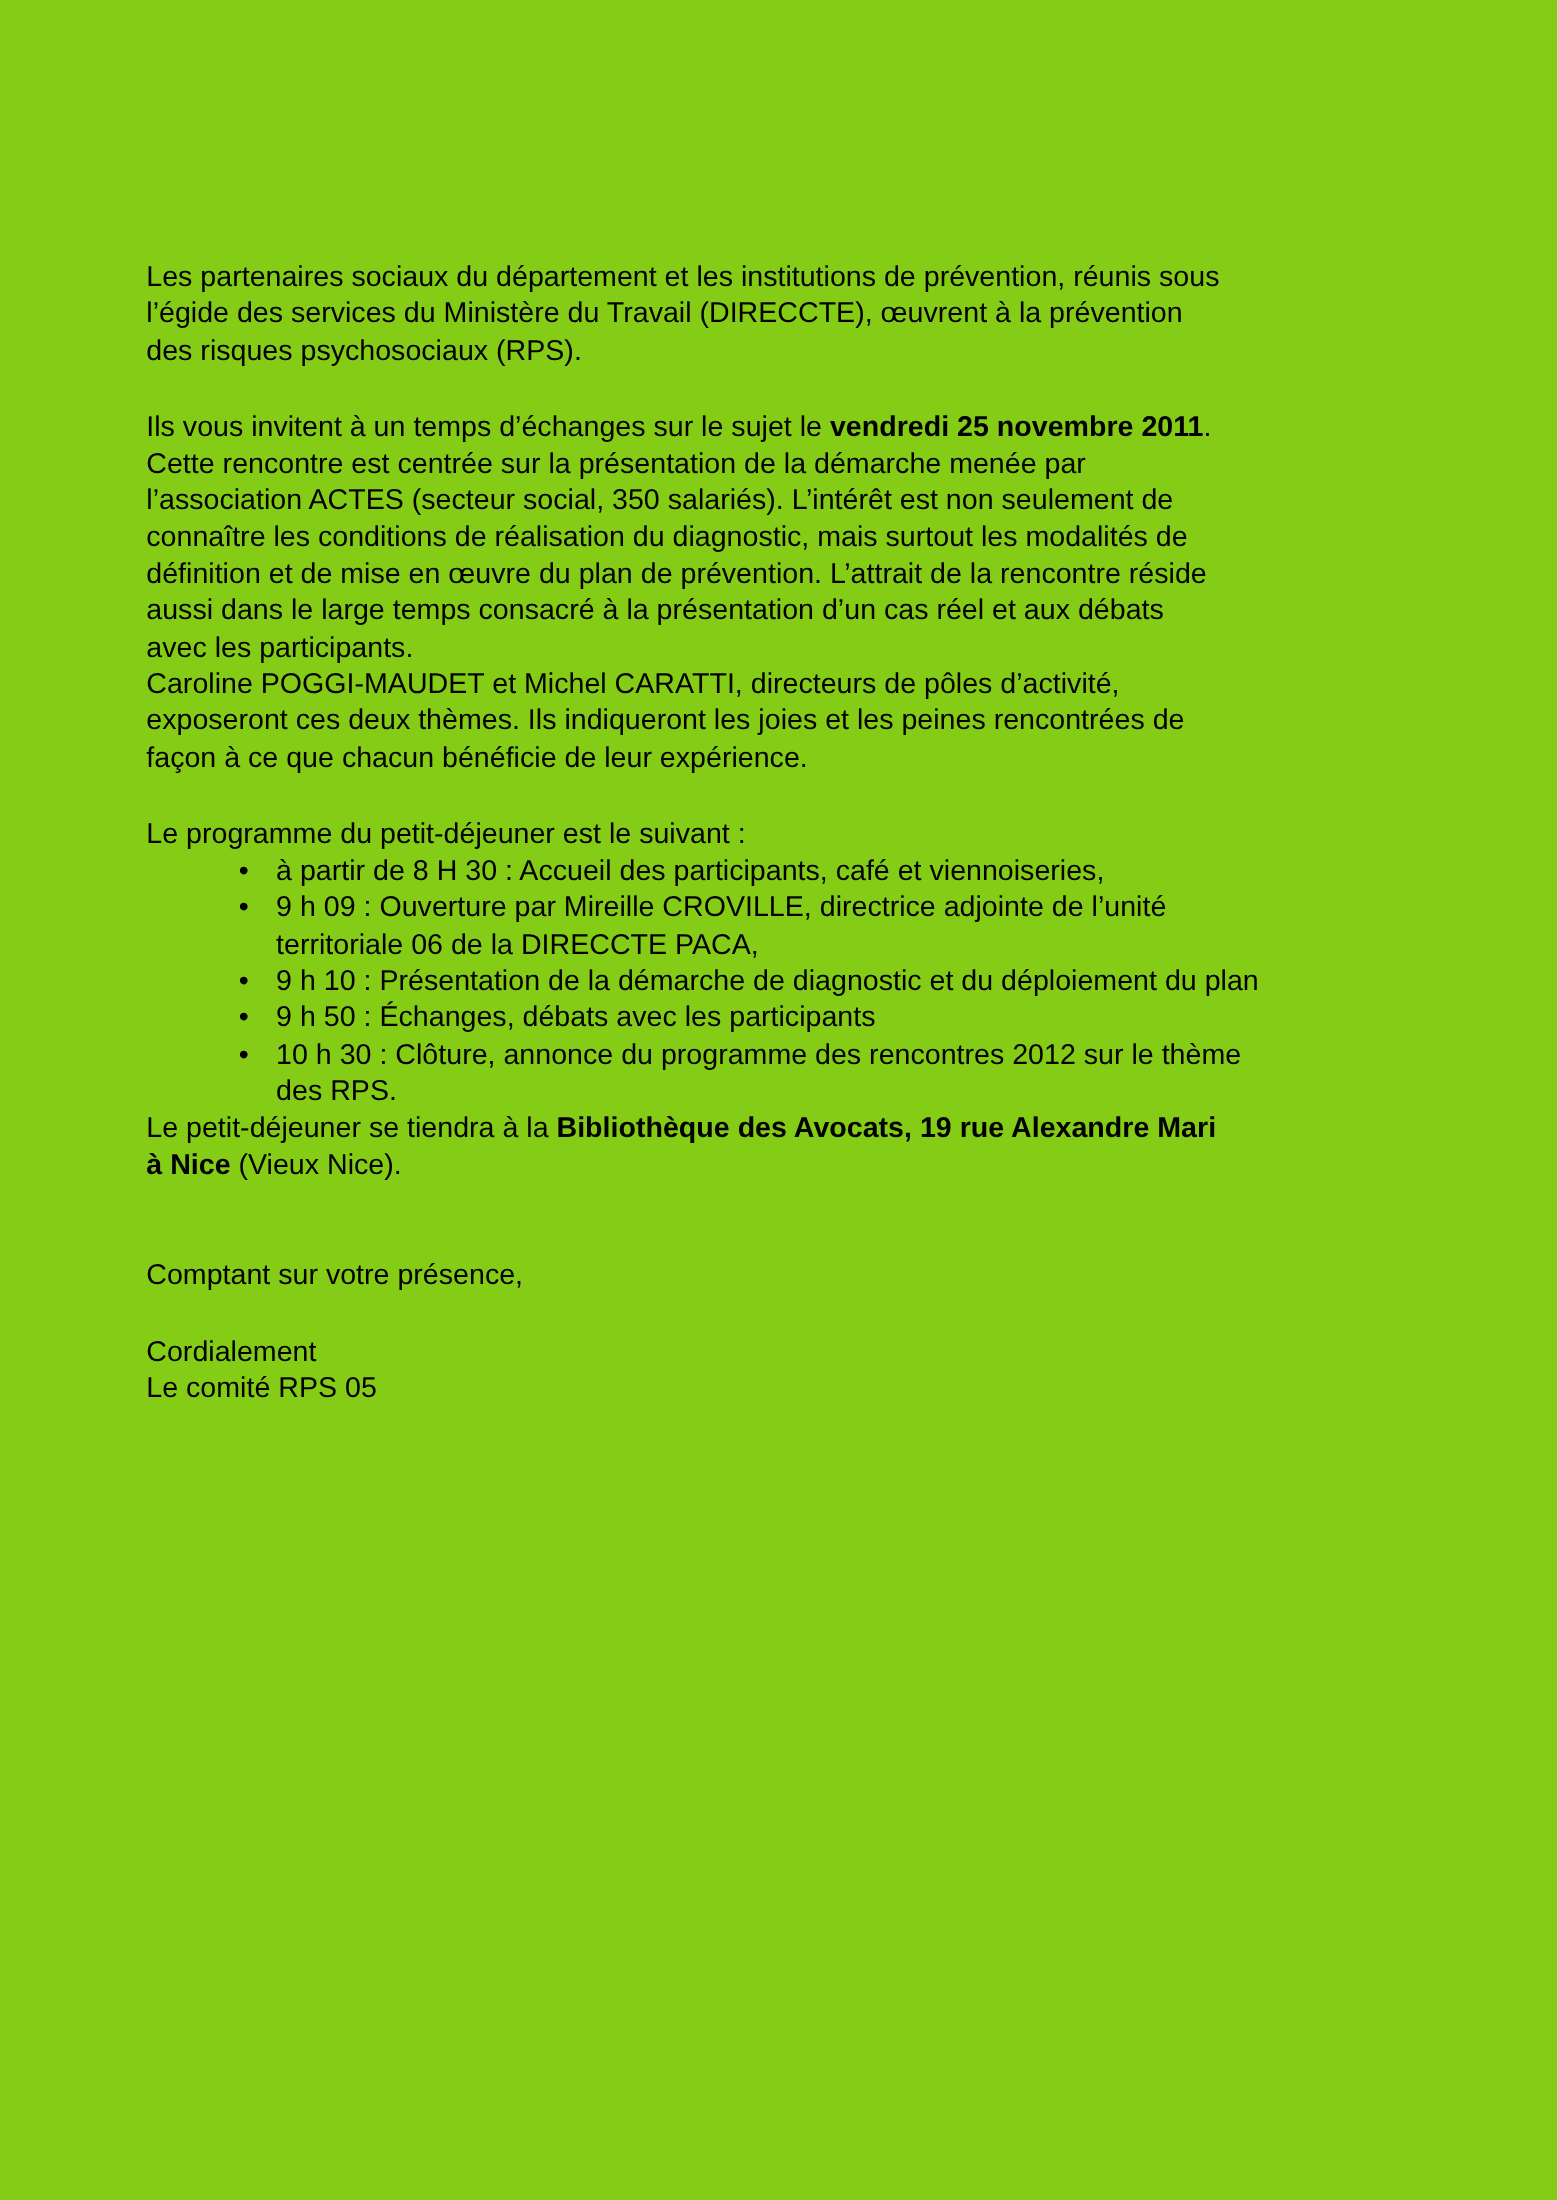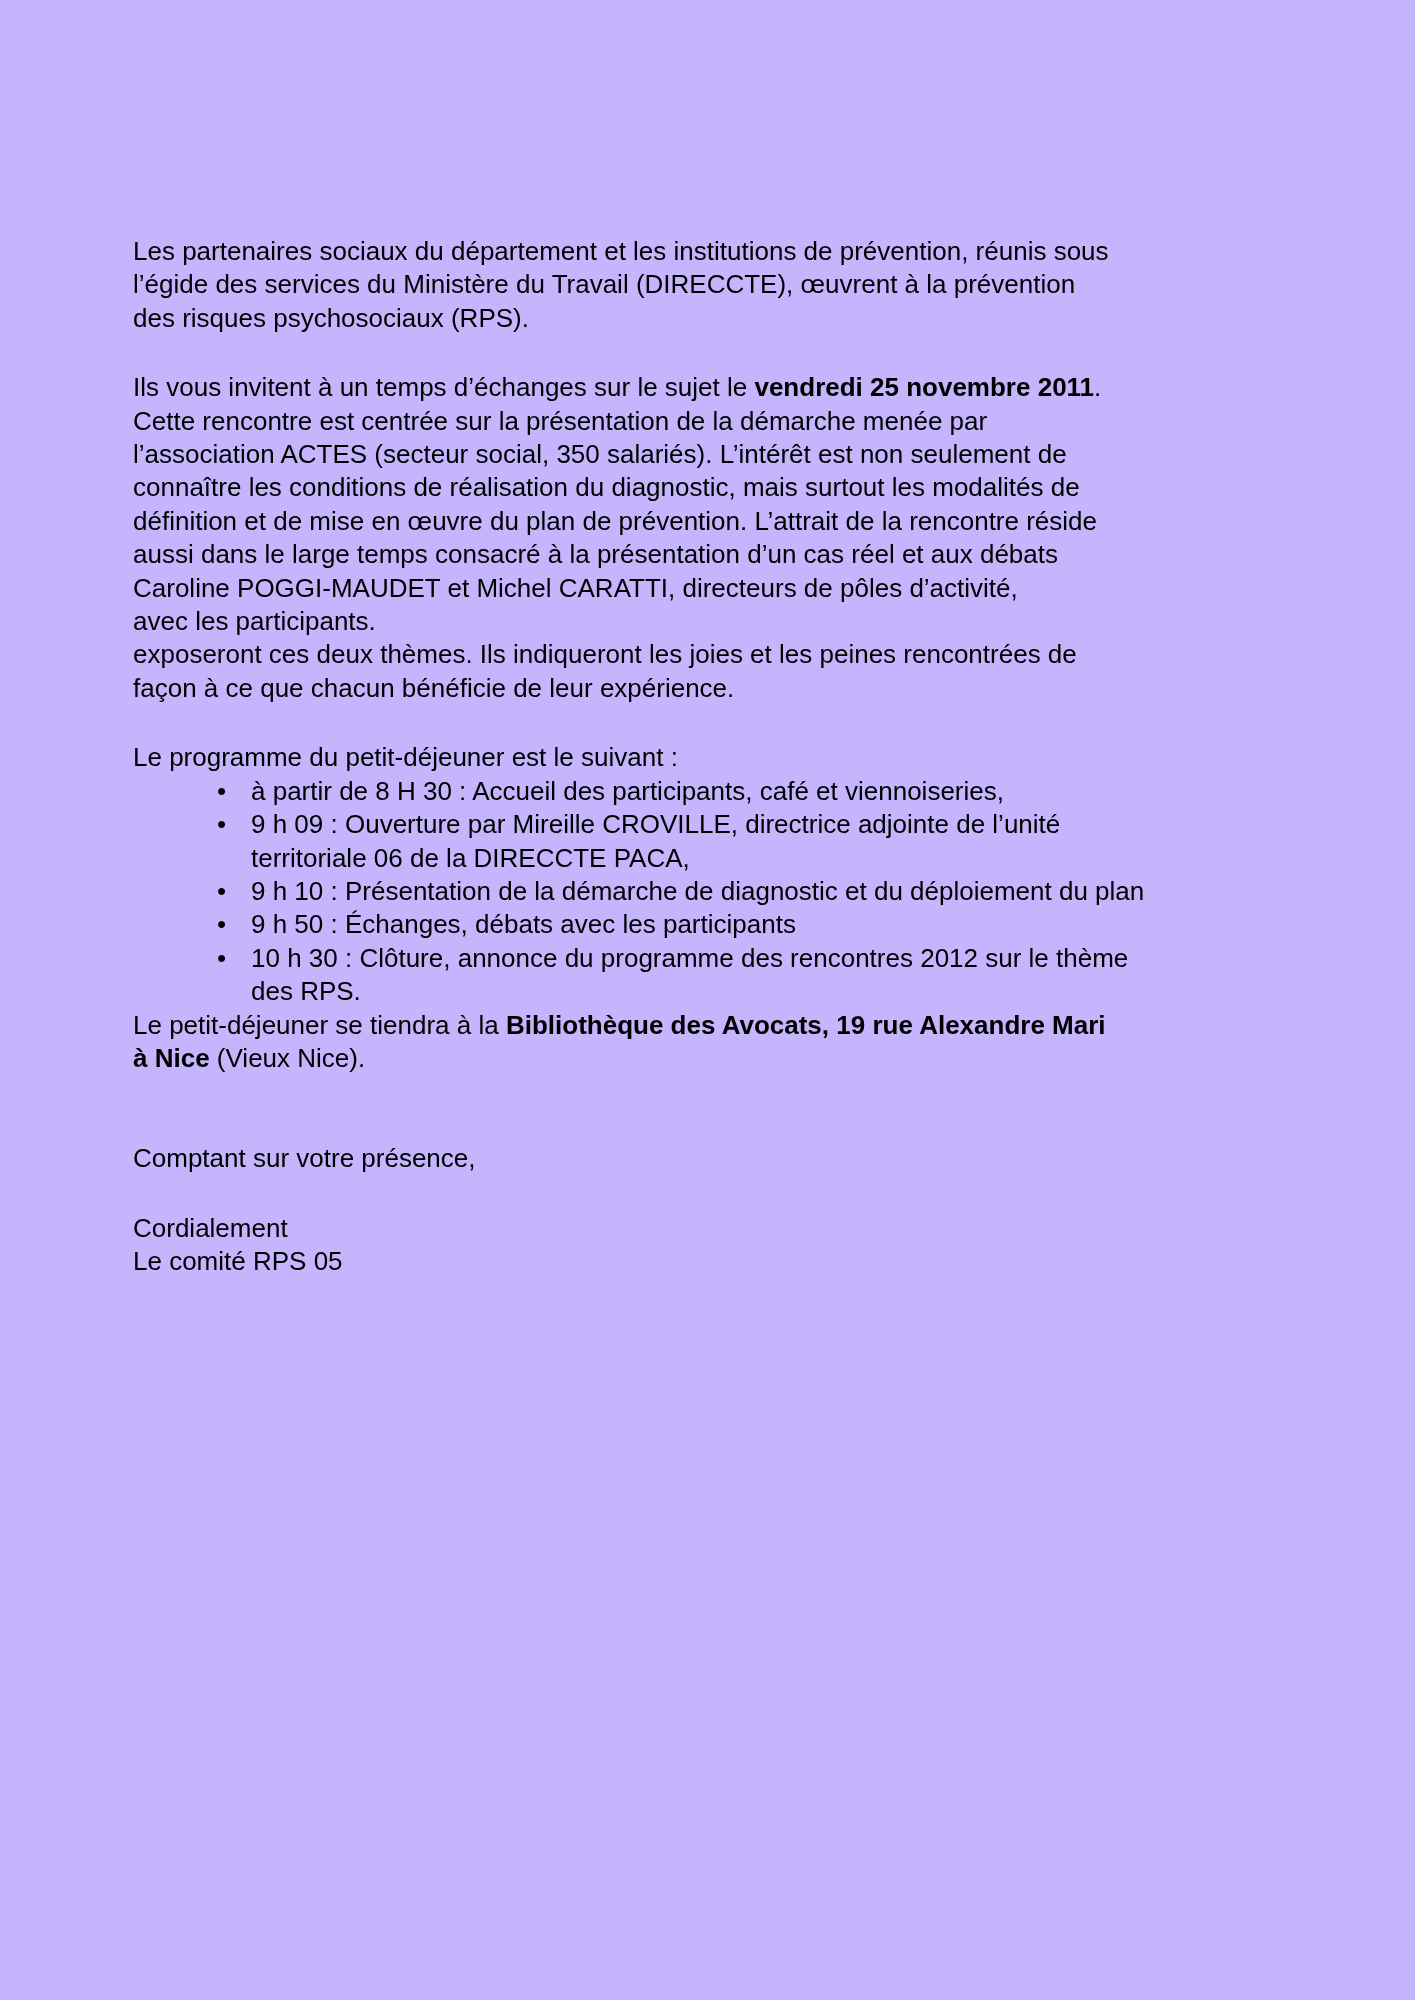--- a/index.html
+++ b/index.html
@@ -5,21 +5,21 @@
   html, body { margin: 0; padding: 0; }
   body {
     width: 1415px;
     height: 2000px;
     background: #ffffff;
   }
   .page {
     position: relative;
     width: 1415px;
     height: 2000px;
-    background: #c4b5fd;
+    background: #84cc16;
     font-family: "Liberation Sans", "DejaVu Sans", sans-serif;
     font-size: 26px;
     line-height: 33.4px;
     color: #000000;
     overflow: hidden;
   }
   .content {
     position: absolute;
     left: 133px;
     top: 235px;
@@ -57,22 +57,22 @@
       <div class="line">des risques psychosociaux (RPS).</div>
     </div>
 
     <div class="para m1">
       <div class="line"><span>Ils vous invitent à un temps d’échanges sur le sujet le </span><span class="b">vendredi 25 novembre 2011</span><span>.</span></div>
       <div class="line">Cette rencontre est centrée sur la présentation de la démarche menée par</div>
       <div class="line">l’association ACTES (secteur social, 350 salariés). L’intérêt est non seulement de</div>
       <div class="line">connaître les conditions de réalisation du diagnostic, mais surtout les modalités de</div>
       <div class="line">définition et de mise en œuvre du plan de prévention. L’attrait de la rencontre réside</div>
       <div class="line">aussi dans le large temps consacré à la présentation d’un cas réel et aux débats</div>
+      <div class="line">avec les participants.</div>
       <div class="line">Caroline POGGI-MAUDET et Michel CARATTI, directeurs de pôles d’activité,</div>
-      <div class="line">avec les participants.</div>
       <div class="line">exposeront ces deux thèmes. Ils indiqueront les joies et les peines rencontrées de</div>
       <div class="line">façon à ce que chacun bénéficie de leur expérience.</div>
     </div>
 
     <div class="para m1">
       <div class="line">Le programme du petit-déjeuner est le suivant :</div>
       <div class="list">
         <div class="li">
           <span class="bullet">•</span>
           <div class="line">à partir de 8 H 30 : Accueil des participants, café et viennoiseries,</div>

